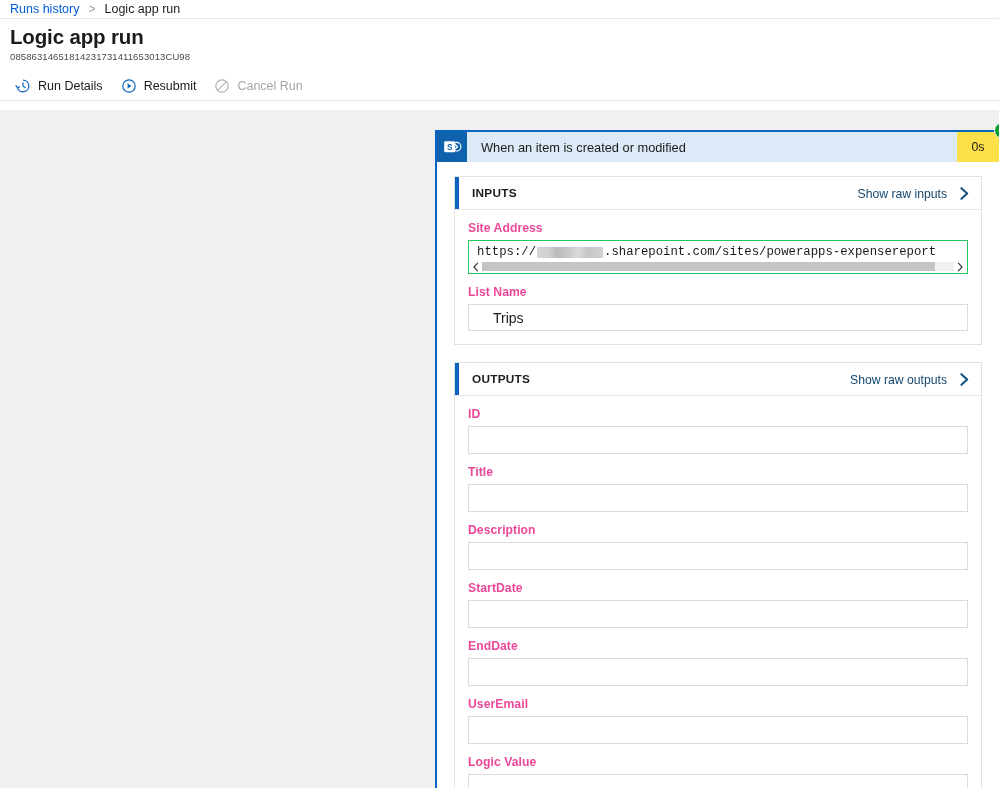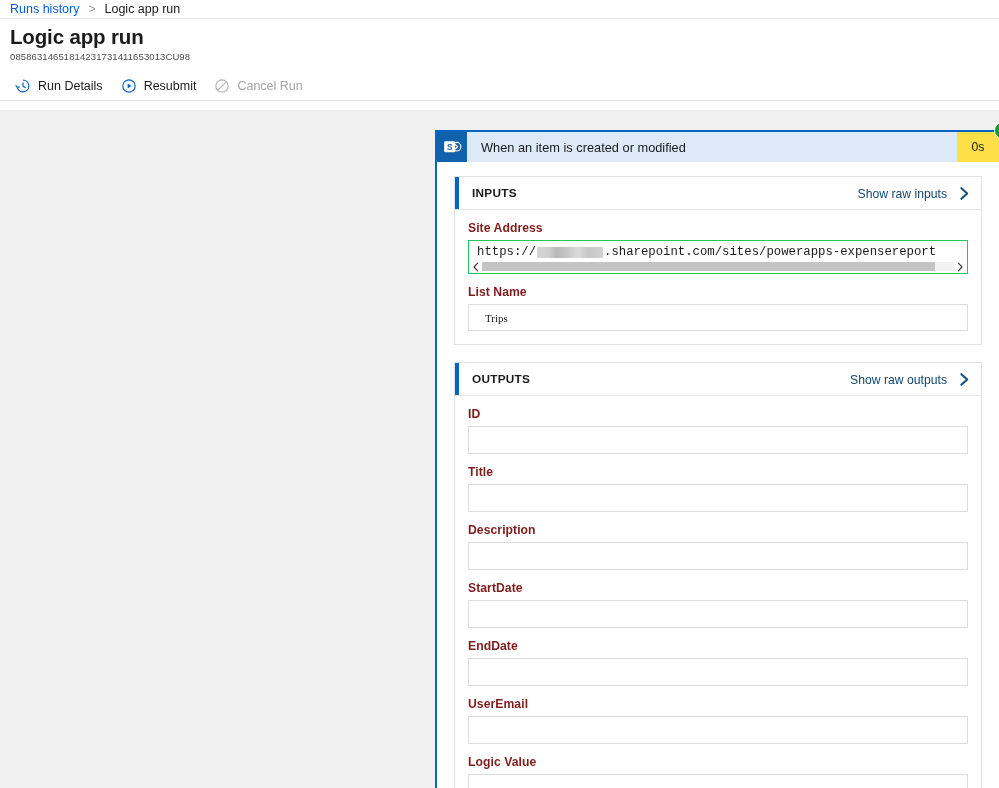--- a/index.html
+++ b/index.html
@@ -222,34 +222,34 @@
   .panel-content {
     padding: 10px 13px 13px 13px;
   }
 
   
   .field { margin-bottom: 10px; }
   .field:last-child { margin-bottom: 0; }
   .field-label {
     font-size: 12.2px;
     font-weight: 600;
-    color: #7f1d1d;
+    color: #ec4899;
     line-height: 17px;
     margin-bottom: 3px;
     letter-spacing: 0.05px;
   }
   .field-box {
     border: 1px solid #dcdcdc;
     background: #fff;
     min-height: 27px;
     display: flex;
     align-items: center;
-    padding: 0 16px;
-    font-family: Liberation Serif, serif;
-    font-size: 11px;
+    padding: 0 24px;
+    font-family: Liberation Sans, sans-serif;
+    font-size: 14px;
     color: #1b1b1b;
     white-space: nowrap;
     overflow: hidden;
   }
   .field-box.empty { min-height: 28px; }
 
   
   .scrollbox {
     border: 1px solid #22c55e;
     background: #fff;

